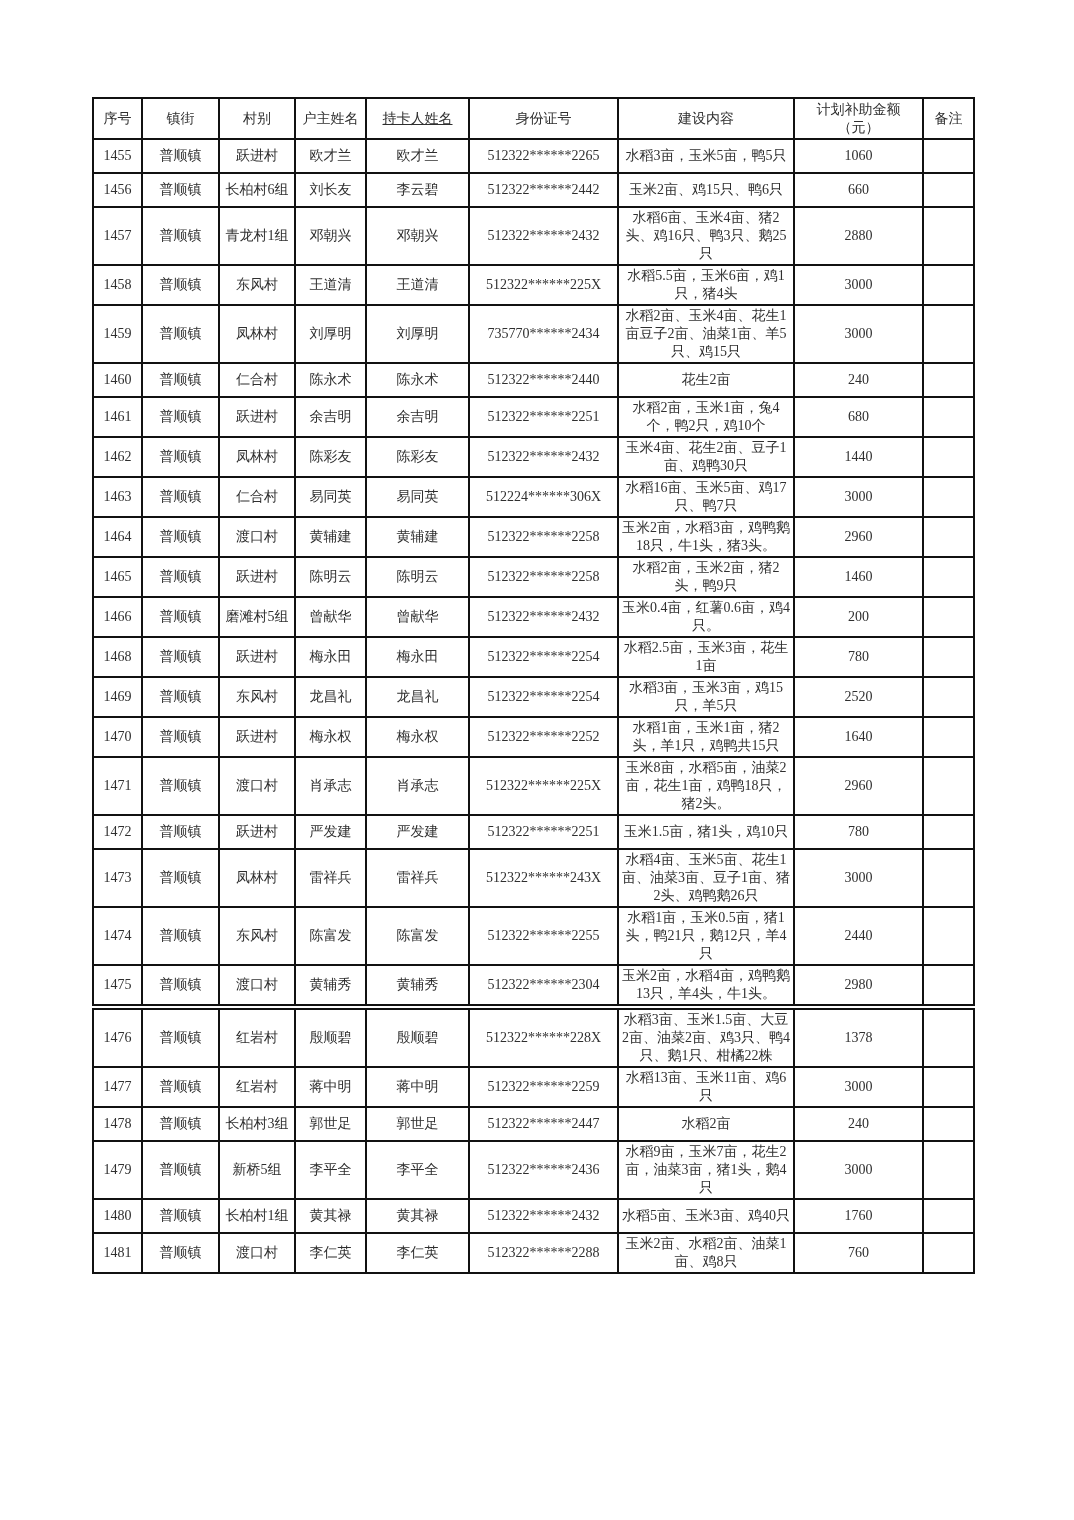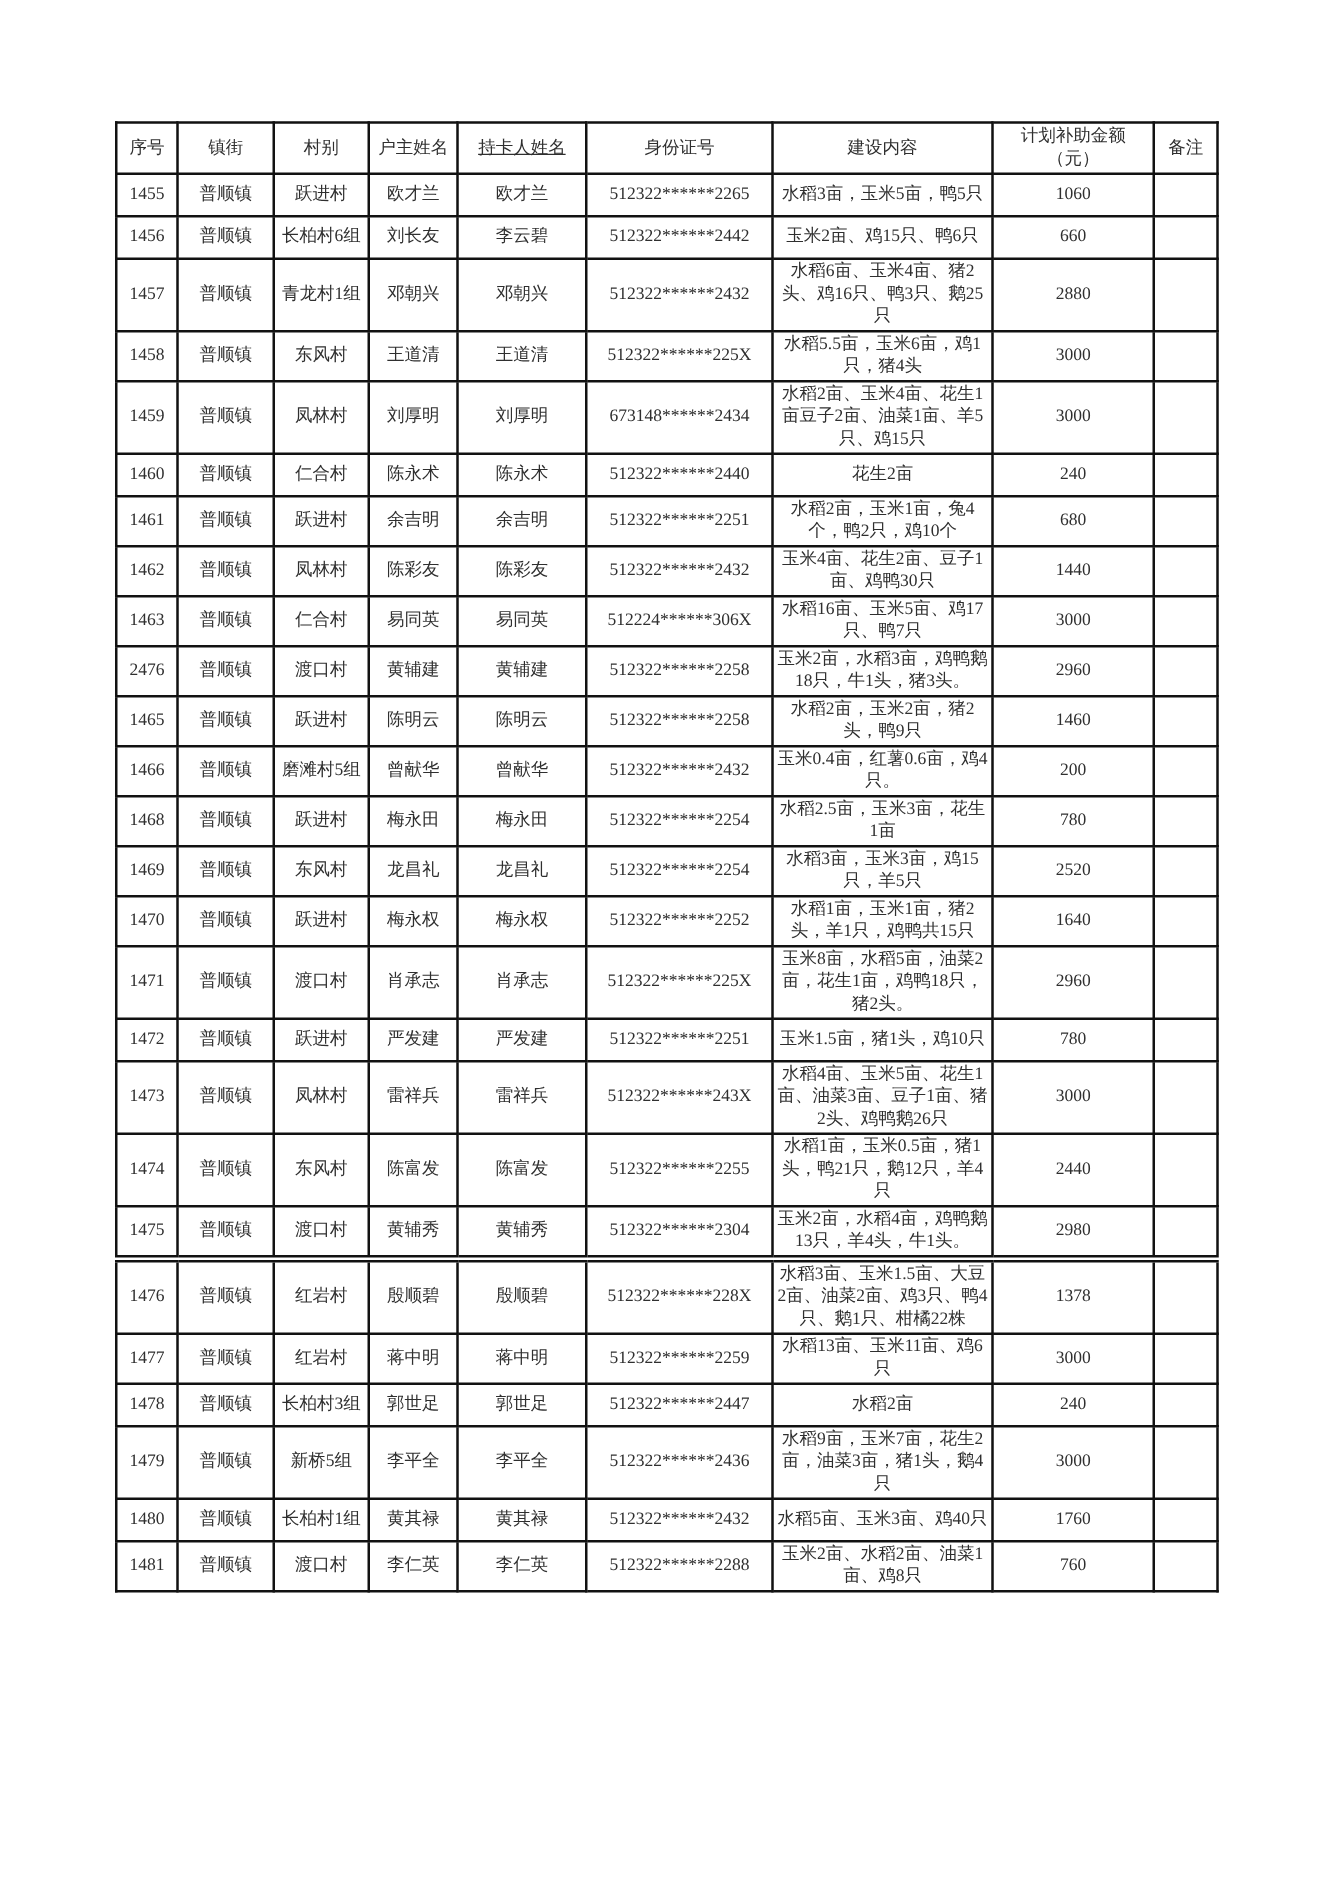--- a/index.html
+++ b/index.html
@@ -130,21 +130,21 @@
     <td data-cell="content">水稻5.5亩，玉米6亩，鸡1只，猪4头</td>
     <td data-cell="amount">3000</td>
     <td data-cell="note"></td>
   </tr>
           <tr>
     <td data-cell="seq">1459</td>
     <td data-cell="town">普顺镇</td>
     <td data-cell="village">凤林村</td>
     <td data-cell="owner">刘厚明</td>
     <td data-cell="cardholder">刘厚明</td>
-    <td data-cell="id">673148******2434</td>
+    <td data-cell="id">735770******2434</td>
     <td data-cell="content">水稻2亩、玉米4亩、花生1亩豆子2亩、油菜1亩、羊5只、鸡15只</td>
     <td data-cell="amount">3000</td>
     <td data-cell="note"></td>
   </tr>
           <tr>
     <td data-cell="seq">1460</td>
     <td data-cell="town">普顺镇</td>
     <td data-cell="village">仁合村</td>
     <td data-cell="owner">陈永术</td>
     <td data-cell="cardholder">陈永术</td>
@@ -180,21 +180,21 @@
     <td data-cell="town">普顺镇</td>
     <td data-cell="village">仁合村</td>
     <td data-cell="owner">易同英</td>
     <td data-cell="cardholder">易同英</td>
     <td data-cell="id">512224******306X</td>
     <td data-cell="content">水稻16亩、玉米5亩、鸡17只、鸭7只</td>
     <td data-cell="amount">3000</td>
     <td data-cell="note"></td>
   </tr>
           <tr>
-    <td data-cell="seq">2476</td>
+    <td data-cell="seq">1464</td>
     <td data-cell="town">普顺镇</td>
     <td data-cell="village">渡口村</td>
     <td data-cell="owner">黄辅建</td>
     <td data-cell="cardholder">黄辅建</td>
     <td data-cell="id">512322******2258</td>
     <td data-cell="content">玉米2亩，水稻3亩，鸡鸭鹅18只，牛1头，猪3头。</td>
     <td data-cell="amount">2960</td>
     <td data-cell="note"></td>
   </tr>
           <tr>

